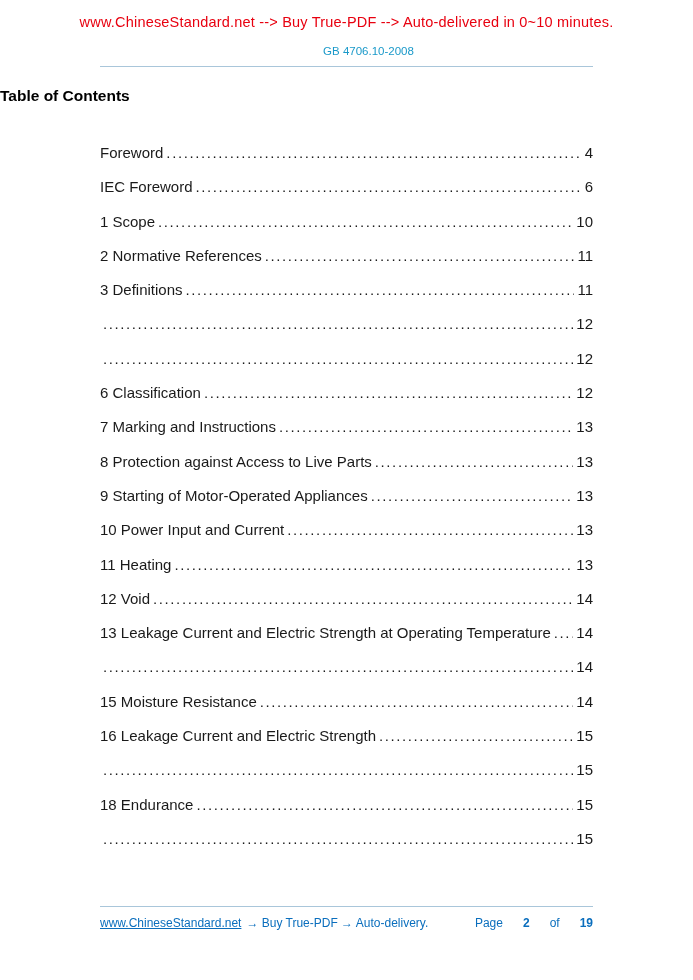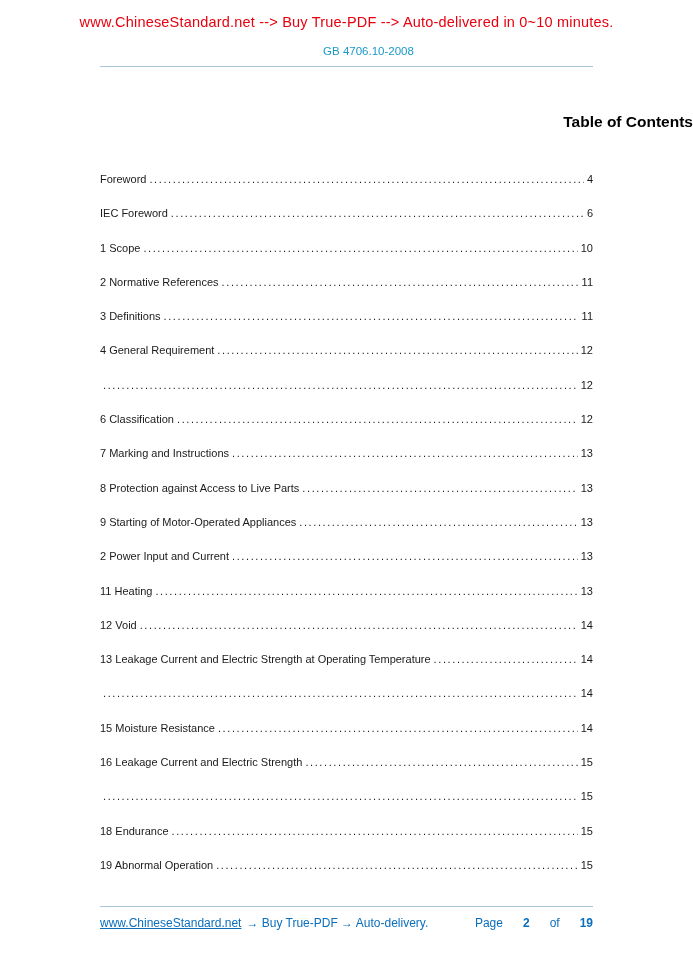--- a/index.html
+++ b/index.html
@@ -30,36 +30,36 @@
     padding-left: 44px;
   }
   .header-rule {
     margin: 9px auto 0 auto;
     width: 493px;
     border: 0;
     border-top: 1px solid #a9c6da;
     height: 0;
   }
   .doc-title {
-    margin-top: 46px;
-    text-align: right;
+    margin-top: 20px;
+    text-align: left;
     font-size: 15.5px;
     font-weight: bold;
     color: #000000;
   }
   .toc {
     margin: 31px auto 0 auto;
     width: 493px;
   }
   .toc-row {
     display: flex;
     align-items: baseline;
     height: 34.3px;
     line-height: 34.3px;
-    font-size: 11px;
+    font-size: 15px;
     color: #1a1a1a;
     cursor: pointer;
   }
   .toc-label { white-space: nowrap; }
   .toc-dots {
     flex: 1 1 auto;
     overflow: hidden;
     white-space: nowrap;
     margin: 0 3px 0 3px;
     color: #1a1a1a;
@@ -132,21 +132,20 @@
     <span class="toc-page">11</span>
   </div>
 
   <div class="toc-row">
     <span class="toc-label">3 Definitions</span>
     <span class="toc-dots"></span>
     <span class="toc-page">11</span>
   </div>
 
   <div class="toc-row">
-    <span class="toc-label">4 General Requirement</span>
     <span class="toc-dots"></span>
     <span class="toc-page">12</span>
   </div>
 
   <div class="toc-row">
     <span class="toc-dots"></span>
     <span class="toc-page">12</span>
   </div>
 
   <div class="toc-row">
@@ -167,21 +166,21 @@
     <span class="toc-page">13</span>
   </div>
 
   <div class="toc-row">
     <span class="toc-label">9 Starting of Motor-Operated Appliances</span>
     <span class="toc-dots"></span>
     <span class="toc-page">13</span>
   </div>
 
   <div class="toc-row">
-    <span class="toc-label">2 Power Input and Current</span>
+    <span class="toc-label">10 Power Input and Current</span>
     <span class="toc-dots"></span>
     <span class="toc-page">13</span>
   </div>
 
   <div class="toc-row">
     <span class="toc-label">11 Heating</span>
     <span class="toc-dots"></span>
     <span class="toc-page">13</span>
   </div>
 
@@ -219,21 +218,20 @@
     <span class="toc-page">15</span>
   </div>
 
   <div class="toc-row">
     <span class="toc-label">18 Endurance</span>
     <span class="toc-dots"></span>
     <span class="toc-page">15</span>
   </div>
 
   <div class="toc-row">
-    <span class="toc-label">19 Abnormal Operation</span>
     <span class="toc-dots"></span>
     <span class="toc-page">15</span>
   </div>
 </div>
 
   <div class="footer">
     <hr class="footer-rule">
     <div class="footer-row">
       <div class="footer-left">
         <span class="footer-link">www.ChineseStandard.net</span>

